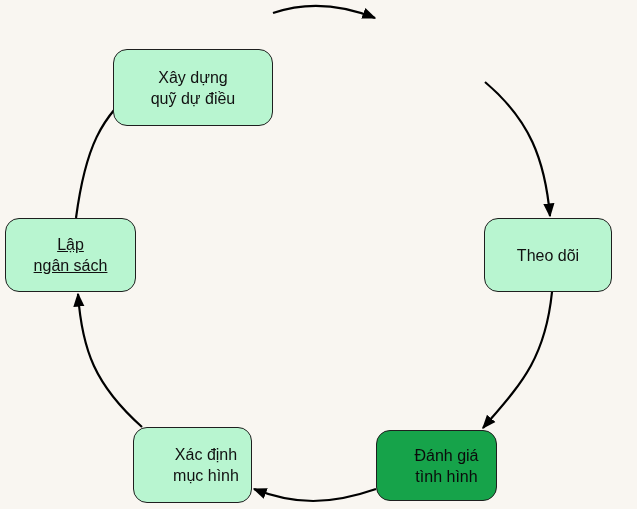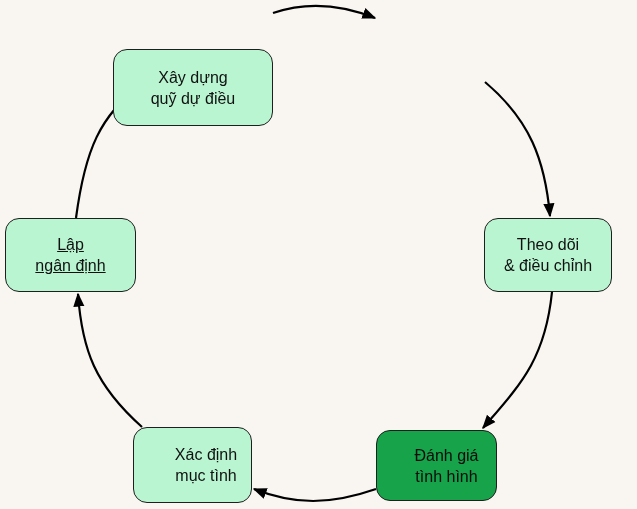--- a/index.html
+++ b/index.html
@@ -73,31 +73,30 @@
   </svg>
 
   <div class="node" style="left:113px; top:5px; width:160px; height:77px;margin-top:44px;">
     <span>Xây dựng</span>
     <span>quỹ dự điều</span>
   </div>
 
 
   <div class="node" style="left:484px; top:218px; width:128px; height:74px;">
     <span>Theo dõi</span>
-    <span>&amp; điều chỉnh</span>
   </div>
 
   <div class="node active" style="left:376px; top:430px; width:121px; height:71px;">
     <span>Đánh giá</span>
     <span>tình hình</span>
   </div>
 
   <div class="node" style="left:133px; top:427px; width:119px; height:76px;padding-left:27px;">
     <span>Xác định</span>
-    <span>mục tình</span>
+    <span>mục hình</span>
   </div>
 
   <div class="node" style="left:5px; top:218px; width:131px; height:74px;text-decoration:underline;">
     <span>Lập</span>
-    <span>ngân định</span>
+    <span>ngân sách</span>
   </div>
 
 </div>
 
 </body></html>

